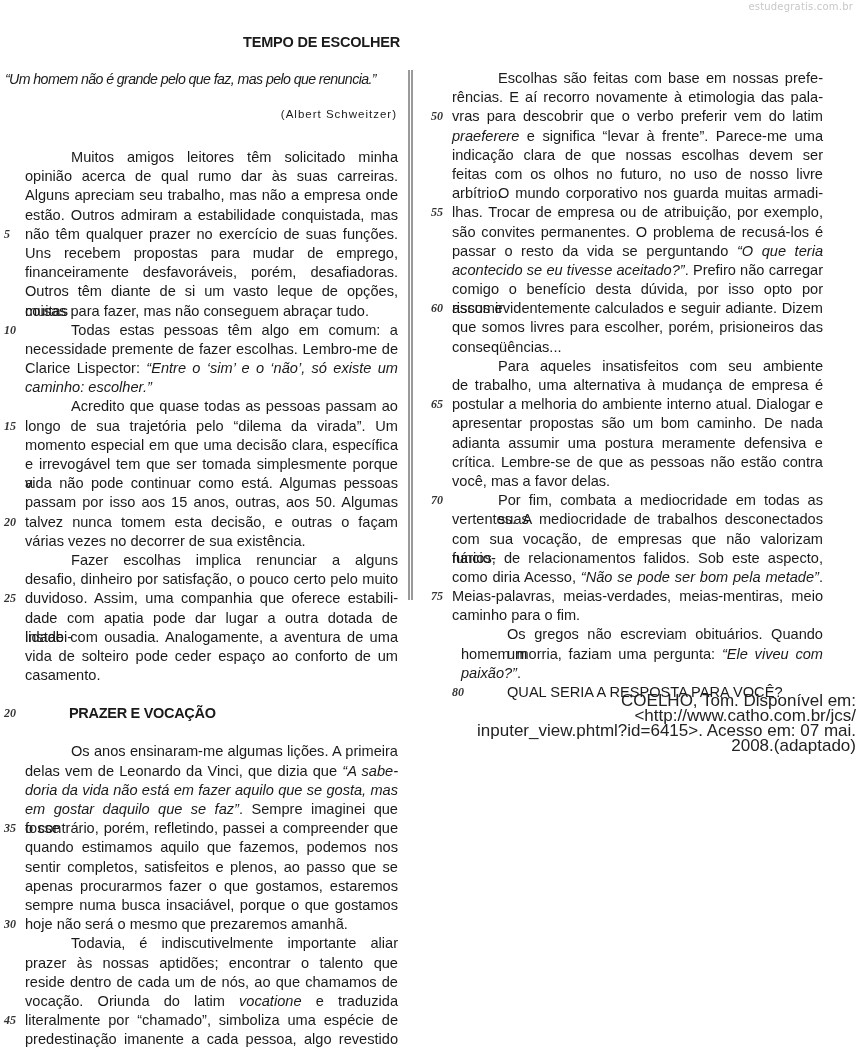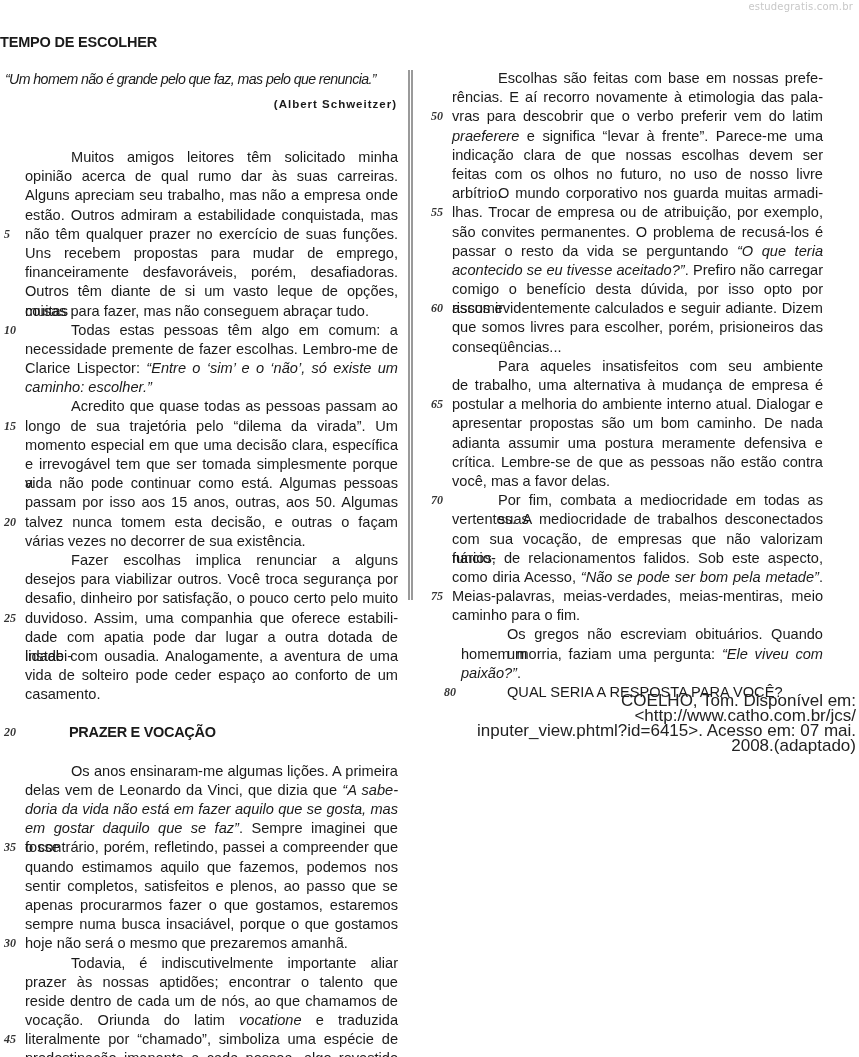--- a/index.html
+++ b/index.html
@@ -1,24 +1,24 @@
 <!DOCTYPE html>
 <html><head>
 <meta charset="utf-8">
 <style>
   html, body { margin:0; padding:0; background:#ffffff; }
   body { width:859px; height:1057px; position:relative; overflow:hidden;
          font-family:"Liberation Sans", sans-serif; color:#1a1a1a; }
   .watermark { position:absolute; top:1px; right:6px; font-family:"DejaVu Sans", sans-serif;
                font-size:10px; color:#c8c8c8; letter-spacing:0.2px; }
-  .title { position:absolute; top:34px; left:0; width:400px; text-align:left;
+  .title { position:absolute; top:34px; left:0; width:400px; text-align:right;
            font-weight:bold; font-size:14.5px; letter-spacing:-0.2px; }
   .epigraph { position:absolute; top:70px; left:5px; width:392px; }
   .epigraph .quote { font-style:italic; font-size:14.2px; letter-spacing:-0.6px; line-height:18px; }
-  .epigraph .author { text-align:right; font-weight:bold; font-size:11.5px; letter-spacing:1px; margin-top:10px; }
+  .epigraph .author { text-align:right; font-weight:normal; font-size:11.5px; letter-spacing:1px; margin-top:20px; }
   .divider { position:absolute; left:408px; top:70px; width:5px; height:530px;
              border-left:2px solid #9a9a9a; border-right:2px solid #9a9a9a; box-sizing:border-box; }
   .col { position:absolute; }
   .col-left { left:0; top:148px; width:398px; }
   .col-right { left:416px; top:69px; width:407px; }
   .line { position:relative; height:19.2px; line-height:19.2px; font-size:14.6px;
           padding-left:25px; text-align:justify; text-align-last:justify; white-space:nowrap; }
   .col-right .line { padding-left:36px; }
   .line.last { text-align-last:left; }
   .line.indent .txt { padding-left:46px; }
@@ -112,23 +112,20 @@
       <span class="num">20</span>
       <span class="txt">talvez nunca tomem esta decisão, e outras o façam</span>
     </div>
   <div class="line last">
       <span class="txt">várias vezes no decorrer de sua existência.</span>
     </div>
   <div class="line indent">
       <span class="txt">Fazer escolhas implica renunciar a alguns</span>
     </div>
   <div class="line">
-      <span class="txt">desejos para viabilizar outros. Você troca segurança por</span>
-    </div>
-  <div class="line">
       <span class="txt">desafio, dinheiro por satisfação, o pouco certo pelo muito</span>
     </div>
   <div class="line">
       <span class="num">25</span>
       <span class="txt">duvidoso. Assim, uma companhia que oferece estabili-</span>
     </div>
   <div class="line">
       <span class="txt">dade com apatia pode dar lugar a outra dotada de instabi-</span>
     </div>
   <div class="line">
@@ -297,21 +294,21 @@
   <div class="line indent" style="padding-left:45px">
       <span class="txt">Os gregos não escreviam obituários. Quando um</span>
     </div>
   <div class="line" style="padding-left:45px">
       <span class="txt"><span>homem morria, faziam uma pergunta: </span><i>“Ele viveu com</i></span>
     </div>
   <div class="line last" style="padding-left:45px">
       <span class="txt"><i>paixão?”</i><span>.</span></span>
     </div>
   <div class="line last indent" style="padding-left:45px">
-      <span class="num" style="left:28px">80</span>
+      <span class="num" style="left:36px">80</span>
       <span class="txt">QUAL SERIA A RESPOSTA PARA VOCÊ?</span>
     </div>
 </div>
 
 <div class="source">
   <div>COELHO, Tom. Disponível em: &lt;http://www.catho.com.br/jcs/</div>
   <div>inputer_view.phtml?id=6415&gt;. Acesso em: 07 mai. 2008.(adaptado)</div>
 </div>
 
 </body></html>

